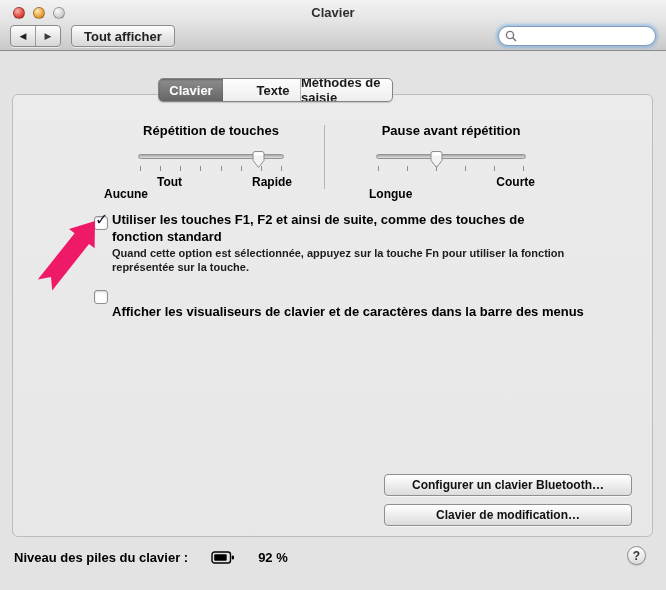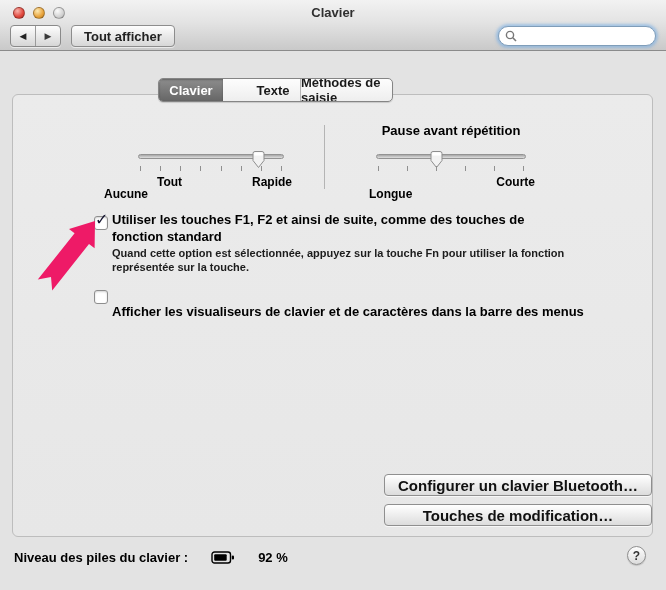--- a/index.html
+++ b/index.html
@@ -83,23 +83,23 @@
   .checkbox{
     position:absolute;width:14px;height:14px;box-sizing:border-box;background:#fff;
     border:1px solid #8e8e8e;border-radius:3px;
     box-shadow:inset 0 1px 2px rgba(0,0,0,.18);
   }
   .check{position:absolute;top:-7px;left:0px;font-size:16px;font-weight:bold;color:#10102c;}
   .cb-label{position:absolute;font-size:13px;font-weight:bold;line-height:17px;}
   .cb-help{position:absolute;font-size:11px;font-weight:bold;color:#1c1c1c;line-height:14px;width:480px;}
   
   .push-btn{
-    position:absolute;left:371px;width:268px;height:22px;box-sizing:border-box;
+    position:absolute;left:371px;width:248px;height:22px;box-sizing:border-box;
     display:flex;align-items:center;justify-content:center;
-    border:1px solid #8f8f8f;border-radius:4px;font-size:15px;font-weight:bold;color:#111;
+    border:1px solid #8f8f8f;border-radius:4px;font-size:12px;font-weight:bold;color:#111;
     background:linear-gradient(180deg,#fff,#ececec 55%,#dcdcdc);
     box-shadow:0 1px 0 rgba(255,255,255,.7);
   }
   .annotation-arrow{position:absolute;left:20px;top:120px;z-index:5;}
   
   .footer{position:absolute;left:0;top:544px;width:666px;height:46px;}
   .battery-line{position:absolute;left:14px;top:6px;display:flex;align-items:center;gap:23px;font-size:13px;font-weight:bold;}
   .help-btn{
     position:absolute;left:627px;top:2px;width:19px;height:19px;border-radius:50%;box-sizing:border-box;
     border:1px solid #8f8f8f;background:linear-gradient(180deg,#fdfdfd,#dcdcdc);
@@ -141,20 +141,21 @@
 </header>
 
 <nav class="tabs">
   <div class="tab selected">Clavier</div>
   <div class="tab">Texte</div>
   <div class="tab">Méthodes de saisie</div>
 </nav>
 
 <section class="panel">
 
+  <div class="slider-title" style="left:118px;top:28px;width:160px;">Répétition de touches</div>
   <div class="track" style="left:125px;top:59px;width:146px;">
     <svg class="thumb" width="15" height="19" viewBox="0 0 15 19" style="left: calc(83% - 7.5px);">
       <path d="M2,3.5 Q2,1.5 4,1.5 L11,1.5 Q13,1.5 13,3.5 L13,10.5 L7.5,17.5 L2,10.5 Z" fill="#f2f2f2" stroke="#8e8e8e" stroke-width="1"></path>
       <path d="M3.2,3.8 Q3.2,2.6 4.4,2.6 L10.6,2.6 Q11.8,2.6 11.8,3.8 L11.8,5.6 L3.2,5.6 Z" fill="#ffffff"></path>
     </svg>
   </div>
   <div class="ticks" style="left:127px;top:71px;width:142px;">
       <span class="tick"></span>
       <span class="tick"></span>
       <span class="tick"></span>
@@ -201,21 +202,21 @@
   <div class="checkbox" style="left:81px;top:195px;">
     
   </div>
   <div class="cb-label" style="left:99px;top:208px;white-space:nowrap;">Afficher les visualiseurs de clavier et de caractères dans la barre des menus</div>
 
   <svg class="annotation-arrow" width="70" height="80" viewBox="0 0 70 80">
     <path id="arrow-shape" d="M62,6 L36,14 L41.6,18.2 L4.8,64.6 L18,62 L19.2,75.4 L56,29 L61.6,33.2 Z" fill="#ee1a67"></path>
   </svg>
 
   <div class="push-btn" style="top:379px;">Configurer un clavier Bluetooth…</div>
-  <div class="push-btn" style="top:409px;">Touches de modification…</div>
+  <div class="push-btn" style="top:409px;">Clavier de modification…</div>
 </section>
 
 <footer class="footer">
   <div class="battery-line">
     <span>Niveau des piles du clavier :</span>
     <svg width="24" height="13" viewBox="0 0 24 13">
       <rect x="1" y="1" width="18.5" height="11" rx="2.5" fill="none" stroke="#000" stroke-width="1.4"></rect>
       <rect x="3.2" y="3.2" width="12.5" height="6.6" rx="1" fill="#000"></rect>
       <rect x="20.8" y="4.4" width="2.2" height="4.2" rx="1.1" fill="#000"></rect>
     </svg>

